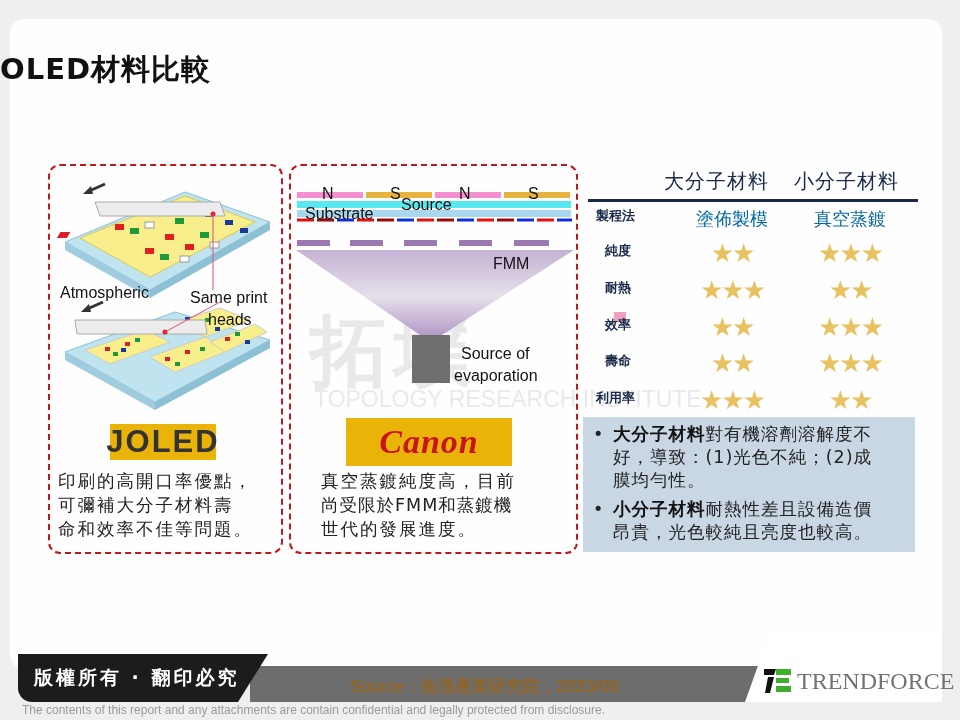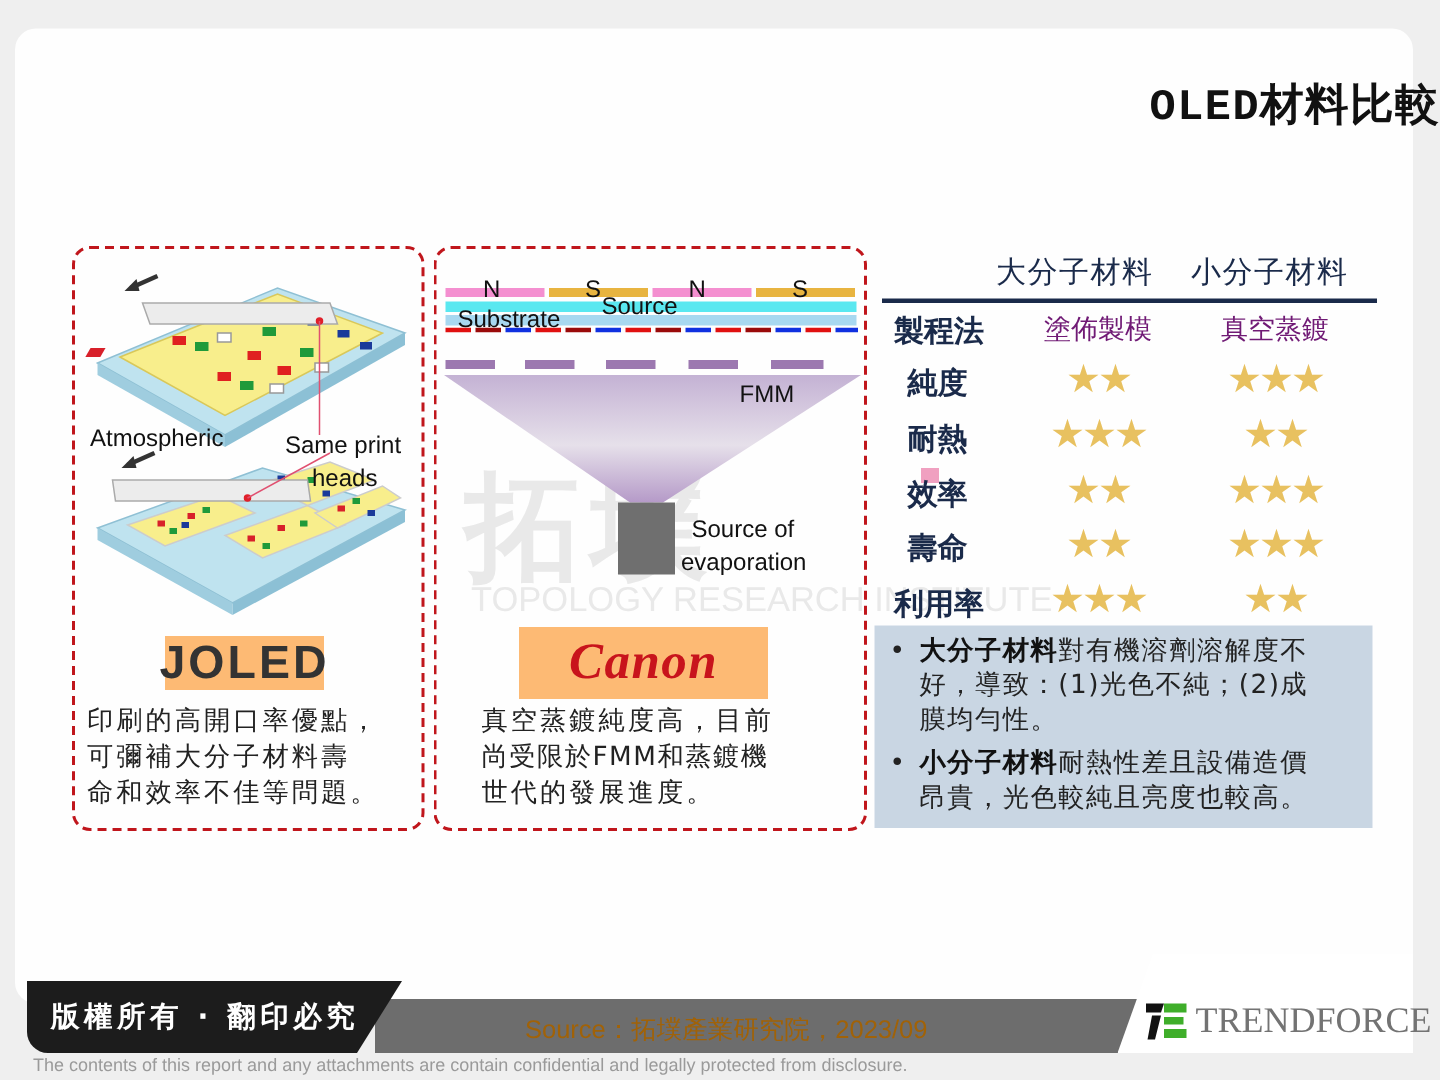--- a/index.html
+++ b/index.html
@@ -1,32 +1,32 @@
 <!DOCTYPE html>
 <html><head>
 <meta charset="utf-8">
 <style>
   html,body{margin:0;padding:0;}
   body{width:960px;height:720px;background:#efefef;position:relative;overflow:hidden;font-family:"DejaVu Sans","Liberation Sans",sans-serif;}
   .slide{position:absolute;left:10px;top:19px;width:932px;height:650px;background:#fefefe;border-radius:14px;}
-  .title{position:absolute;left:0;top:50px;width:960px;text-align:right;font-size:29px;font-weight:bold;color:#111;letter-spacing:1px;font-family:Liberation Mono, monospace;}
+  .title{position:absolute;left:0;top:50px;width:960px;text-align:left;font-size:29px;font-weight:bold;color:#111;letter-spacing:1px;}
   .panel{position:absolute;border:2px dashed #c0161c;border-radius:12px;box-sizing:border-box;}
   .p1{left:48px;top:164px;width:235px;height:390px;}
   .p2{left:289px;top:164px;width:289px;height:390px;}
   .caption{position:absolute;font-size:17.5px;line-height:23px;color:#222;letter-spacing:2px;}
-  .logo-box{position:absolute;background:#fdba74;display:flex;align-items:center;justify-content:center;}
+  .logo-box{position:absolute;background:#eab308;display:flex;align-items:center;justify-content:center;}
   .joled{font-family:"Liberation Sans",sans-serif;font-weight:bold;font-size:31px;letter-spacing:2px;color:#333;}
   .canon{font-family:"Liberation Serif",serif;font-weight:bold;font-size:34px;color:#c8141c;font-style:italic;letter-spacing:1px;}
   .lbl{position:absolute;font-family:"Liberation Sans",sans-serif;font-size:16px;color:#111;}
   .watermark{position:absolute;font-family:"Liberation Sans",sans-serif;color:#e9e9e9;}
   
   .hdr{position:absolute;font-size:20px;color:#1a2a4a;letter-spacing:1px;}
   .hrule{position:absolute;left:588px;top:199px;width:330px;height:3px;background:#1a2a4a;}
-  .rowlbl{position:absolute;font-size:20px;color:#1a2a4a;font-weight:bold;}
-  .cell{position:absolute;font-size:18px;color:#701a75;text-align:center;}
+  .rowlbl{position:absolute;font-size:13px;color:#1a2a4a;font-weight:bold;}
+  .cell{position:absolute;font-size:18px;color:#0369a1;text-align:center;}
   .stars{position:absolute;font-size:26px;color:#e8c160;text-align:center;letter-spacing:-2px;line-height:26px;}
   .notes{position:absolute;left:583px;top:417px;width:332px;height:135px;background:#c9d6e3;}
   .note{position:absolute;left:12px;font-size:17.5px;line-height:23px;color:#222;letter-spacing:1px;}
   .note .b{font-weight:bold;color:#111;}
   .bullet{position:absolute;left:-2px;}
   
   .footer-gray{position:absolute;left:250px;top:666px;width:600px;height:36px;background:#6d6d6d;}
   .footer-black{position:absolute;left:18px;top:654px;width:250px;height:48px;background:#1c1c1c;border-radius:0 0 0 14px;clip-path:polygon(0 0,100% 0,88% 100%,0 100%);}
   .copy{position:absolute;left:34px;top:665px;font-size:19px;font-weight:bold;color:#fff;letter-spacing:3px;}
   .source{position:absolute;left:350px;top:675px;font-size:17px;color:#a16207;font-family:"Liberation Sans",sans-serif;}

